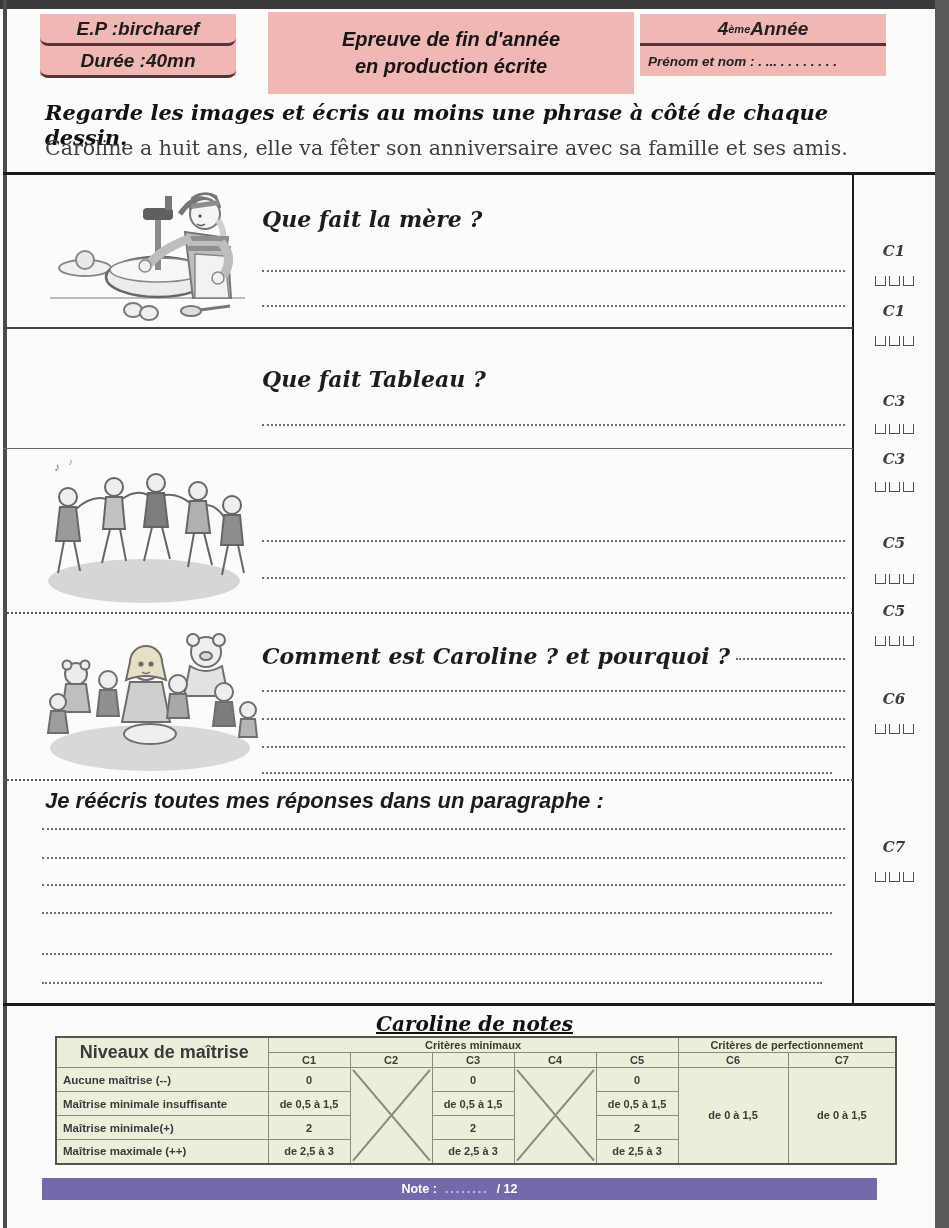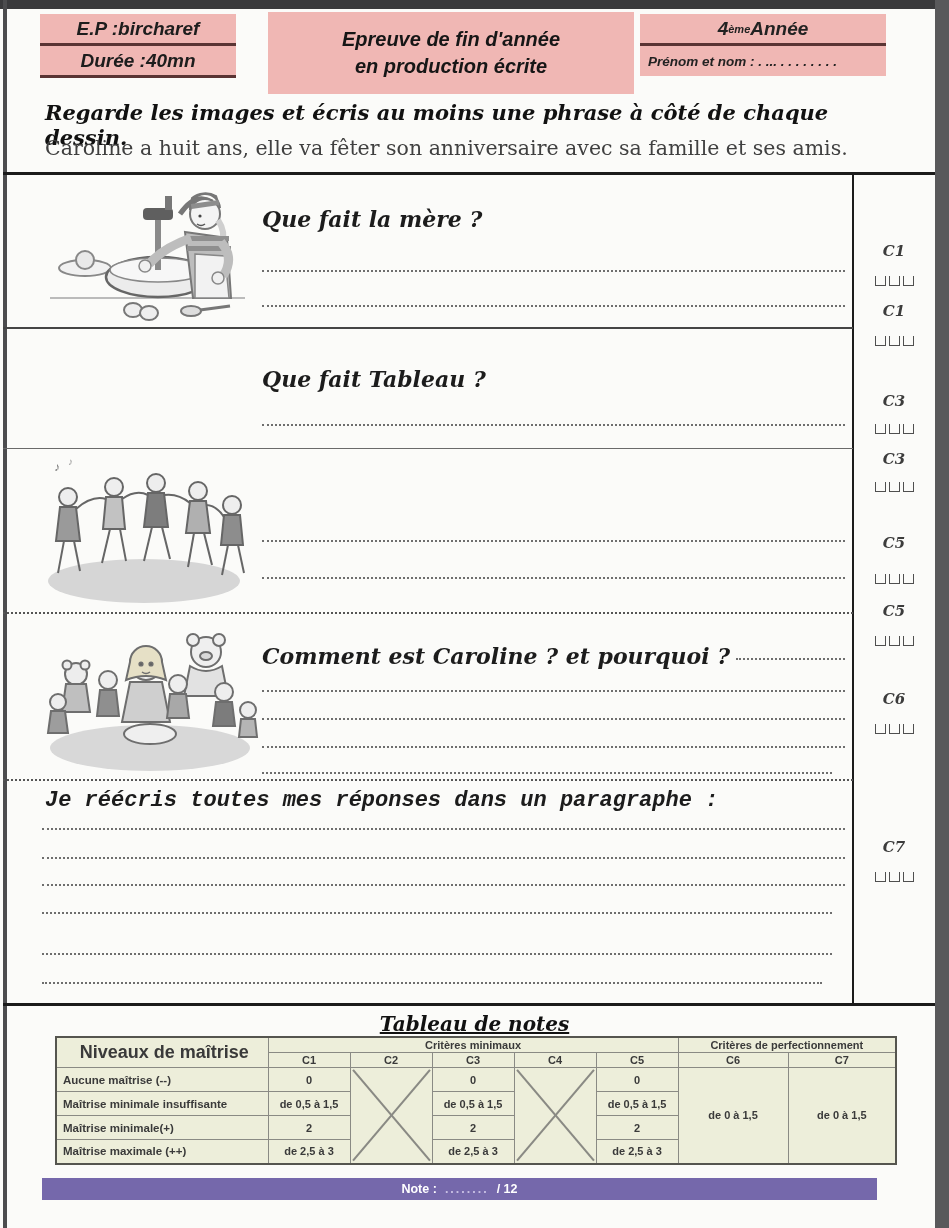--- a/index.html
+++ b/index.html
@@ -7,21 +7,21 @@
         font-family:"Liberation Sans",sans-serif;color:#222;}
   .abs{position:absolute;}
   
   .topbar{left:0;top:0;width:949px;height:9px;background:#3a3a3c;}
   .leftedge{left:3px;top:0;width:4px;height:1228px;background:#4c4c4e;}
   .rightbar{left:935px;top:0;width:14px;height:1228px;background:#59595b;}
   
   .pinkbox{background:#f0b7b4;}
   .hleft{left:40px;top:14px;width:196px;height:62px;}
   .hrow{height:29px;display:flex;align-items:center;justify-content:center;
-        border-bottom:3px solid #5a3434;font-weight:bold;font-style:italic;font-size:19px;color:#1d1d1d;}
+        border-bottom:3px solid #5a3434;font-weight:bold;font-style:italic;font-size:19px;color:#1d1d1d;border-radius:8px;}
   .hcenter{left:268px;top:12px;width:366px;height:82px;display:flex;flex-direction:column;
            align-items:center;justify-content:center;gap:4px;}
   .hcenter .t{font-weight:bold;font-style:italic;font-size:20px;color:#161616;}
   .hright{left:640px;top:14px;width:246px;height:62px;}
   .hright .r1{height:29px;display:flex;align-items:center;justify-content:center;
               border-bottom:3px solid #5a3434;font-weight:bold;font-style:italic;font-size:19px;}
   .hright .r2{height:30px;display:flex;align-items:center;justify-content:flex-start;padding-left:8px;
               font-weight:bold;font-style:italic;font-size:13.5px;color:#222;}
   sup{font-size:11px;}
   
@@ -38,21 +38,21 @@
      font-size:22px;color:#1c1c1c;}
   .dotline{border-bottom:2px dotted #6e6e6e;height:0;}
   .qrow{display:flex;align-items:baseline;}
   .dotfill{flex:1;border-bottom:2px dotted #6e6e6e;margin-left:6px;transform:translateY(-4px);}
   
   .mlab{left:856px;width:76px;text-align:center;font-family:"DejaVu Serif","Liberation Serif",serif;
         font-style:italic;font-weight:bold;font-size:15px;color:#3c3c3c;}
   .mbox{left:856px;width:76px;text-align:center;}
   .sb{display:inline-block;width:9px;height:9px;border:1.5px solid #4f4f4f;border-top:none;margin:0 1.5px;}
   
-  .ptitle{left:45px;top:788px;font-family:Liberation Mono, monospace;font-style:italic;
+  .ptitle{left:45px;top:788px;font-family:Liberation Sans, sans-serif;font-style:italic;
           font-weight:600;font-size:22px;color:#1c1c1c;}
   
   .ttitle{left:0;top:1012px;width:949px;text-align:center;font-family:"DejaVu Serif","Liberation Serif",serif;
           font-style:italic;font-weight:bold;font-size:20px;text-decoration:underline;color:#111;}
   table.notes{border-collapse:collapse;table-layout:fixed;width:840px;}
   table.notes td,table.notes th{border:1px solid #8a8a84;background:#edeeda;color:#3a3a3a;
         font-size:11px;font-weight:bold;text-align:center;padding:1px 2px;overflow:hidden;}
   table.notes .lbl{text-align:left;padding-left:6px;font-size:11.5px;}
   table.notes{border:2px solid #55554f;}
   td.xcell{position:relative;padding:0;}
@@ -226,21 +226,21 @@
   <div class="abs mbox" style="top:478px;"><span class="sb"></span><span class="sb"></span><span class="sb"></span></div>
   <div class="abs mlab" style="top:534px;">C5</div>
   <div class="abs mbox" style="top:570px;"><span class="sb"></span><span class="sb"></span><span class="sb"></span></div>
   <div class="abs mlab" style="top:602px;">C5</div>
   <div class="abs mbox" style="top:632px;"><span class="sb"></span><span class="sb"></span><span class="sb"></span></div>
   <div class="abs mlab" style="top:690px;">C6</div>
   <div class="abs mbox" style="top:720px;"><span class="sb"></span><span class="sb"></span><span class="sb"></span></div>
   <div class="abs mlab" style="top:838px;">C7</div>
   <div class="abs mbox" style="top:868px;"><span class="sb"></span><span class="sb"></span><span class="sb"></span></div>
 
-  <div class="abs ttitle">Tableau de notes</div>
+  <div class="abs ttitle">Caroline de notes</div>
   <div class="abs" style="left:55px;top:1036px;">
     <table class="notes">
       <colgroup>
         <col style="width:212px">
           <col style="width:82px">
           <col style="width:82px">
           <col style="width:82px">
         <col style="width:82px">
           <col style="width:82px">
           <col style="width:110px">

